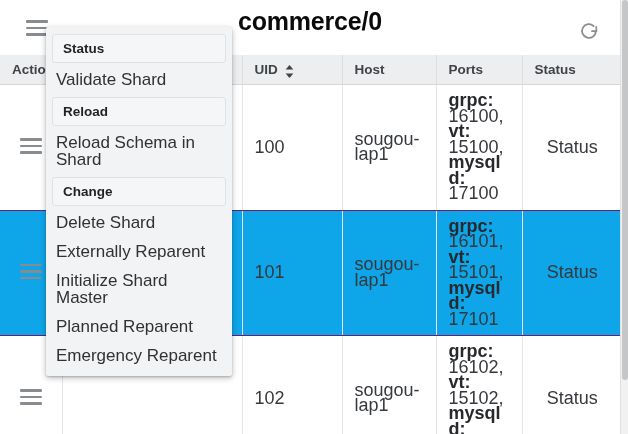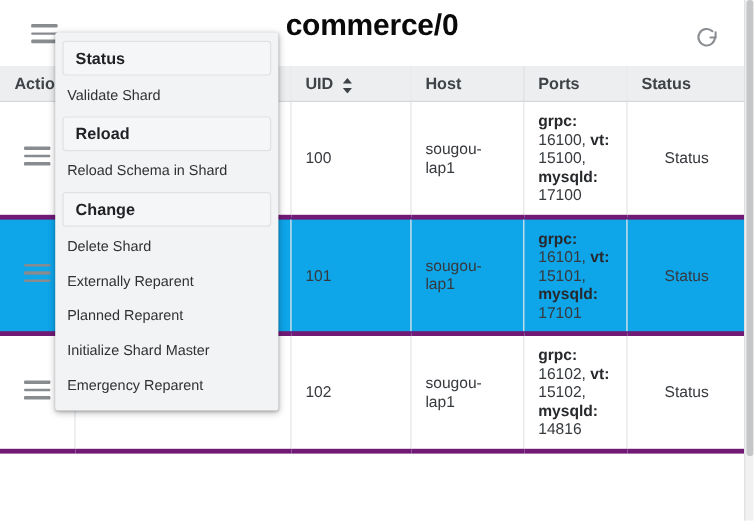--- a/index.html
+++ b/index.html
@@ -61,24 +61,24 @@
   .col-host { width: 94px; }
   .col-ports { width: 86px; }
   .col-status { width: 98px; }
 
   .sort-ic {
     display: inline-block; margin-left: 7px; position: relative; top: 1px;
     line-height: 0; vertical-align: middle;
   }
 
   tbody td {
-    font-size: 13px; color: #36393d;
+    font-size: 18px; color: #36393d;
     padding: 8px 10px 8px 12px;
     border-right: 1px solid #e3e5e7;
-    border-bottom: 4px solid #701a75;
+    border-bottom: 1px solid #701a75;
     vertical-align: middle;
     line-height: 15.5px;
     word-break: break-word;
   }
   tbody td:last-child { border-right: none; }
   tbody tr.odd td { background: #ffffff; }
   tbody tr.even td { background: #0ea5e9; }
   td.c-action { text-align: center; padding-left: 0; padding-right: 0; }
   td.c-status, td.c-host, td.c-ports { }
   td.c-status { text-align: center; }
@@ -109,21 +109,21 @@
   }
   .menu-header {
     margin: 3px 6px 2px 6px;
     background: #f5f6f7;
     border: 1px solid #e0e1e3;
     border-radius: 3px;
     font-size: 13.5px; font-weight: bold; color: #1f2124;
     padding: 6px 10px;
   }
   .menu-item {
-    font-size: 12px; color: #2f3133;
+    font-size: 17px; color: #2f3133;
     padding: 6px 10px;
     cursor: pointer;
     line-height: 17px;
   }
   .menu-item.indent { text-align: center; padding-left: 22px; padding-right: 14px; }
 </style>
 </head>
 <body>
 
 <div id="app">
@@ -229,19 +229,19 @@
     <div class="menu-header">Status</div>
     <div class="menu-item">Validate Shard</div>
 
     <div class="menu-header">Reload</div>
     <div class="menu-item">Reload Schema in Shard</div>
 
     <div class="menu-header">Change</div>
     <div class="menu-item">Delete Shard</div>
     <div class="menu-item">Externally Reparent</div>
 
+    <div class="menu-item">Initialize Shard Master</div>
     <div class="menu-item">Planned Reparent</div>
-    <div class="menu-item">Initialize Shard Master</div>
     <div class="menu-item">Emergency Reparent</div>
 
   </div>
 
 </div>
 
 </body></html>

